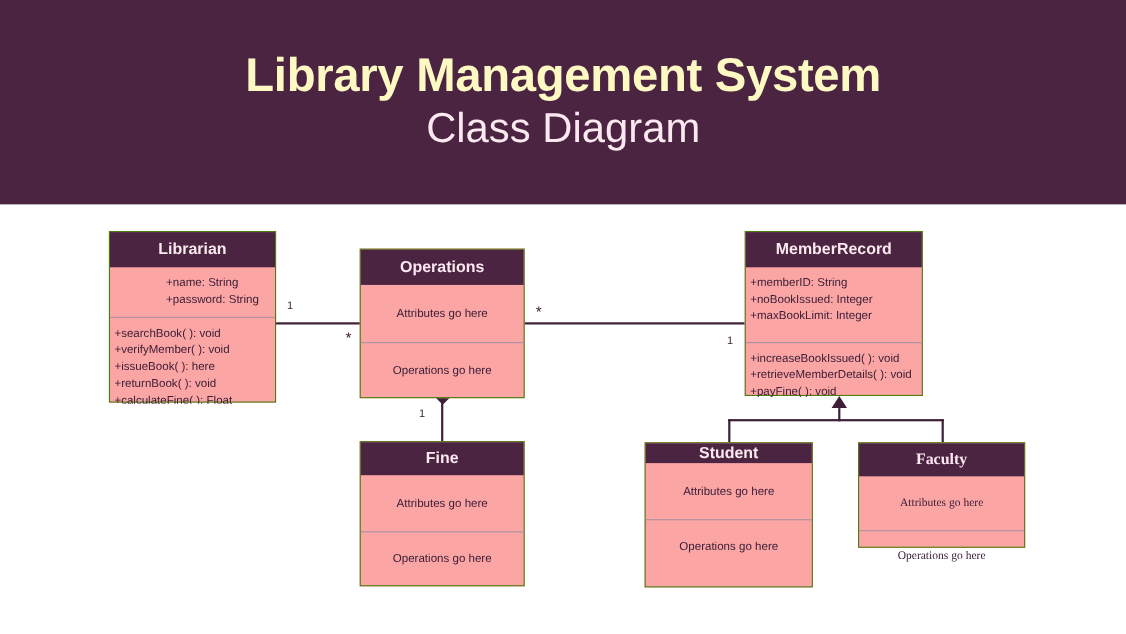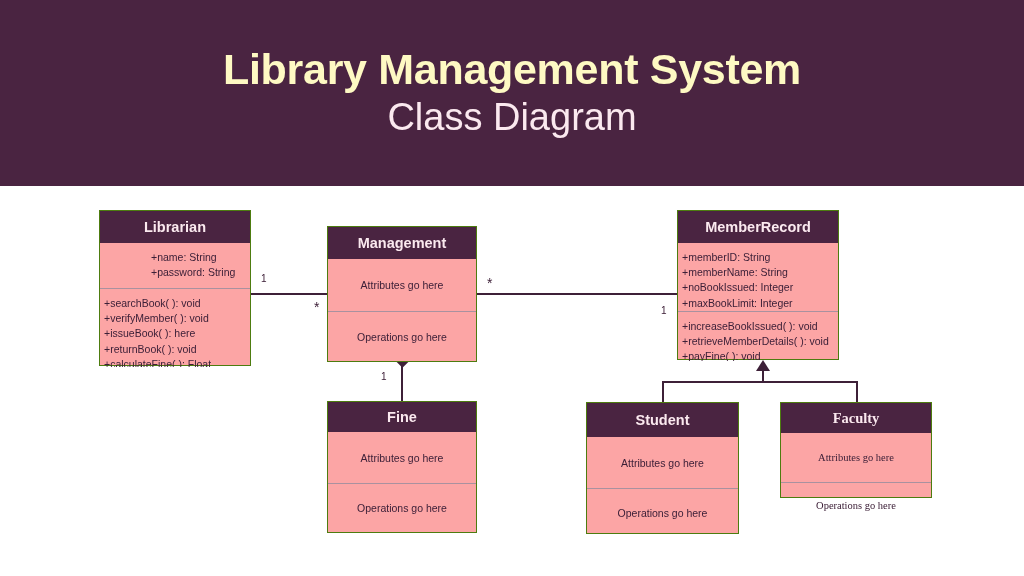--- a/index.html
+++ b/index.html
@@ -178,48 +178,47 @@
     <div class="uml-section members divided" style="height:79px;">
       <div class="member">+searchBook( ): void</div>
       <div class="member">+verifyMember( ): void</div>
       <div class="member">+issueBook( ): here</div>
       <div class="member">+returnBook( ): void</div>
       <div class="member">+calculateFine( ): Float</div>
     </div>
   </div>
 
   <div class="uml-class" style="left:327px; top:40px; width:150px; height:136px;">
-    <div class="uml-header" style="height:32px;">Management</div>
+    <div class="uml-header" style="height:32px;">Operations</div>
     <div class="uml-section placeholder" style="height:52px;">Attributes go here</div>
     <div class="uml-section placeholder divided" style="height:50px;">Operations go here</div>
   </div>
 
   <div class="uml-class" style="left:677px; top:24px; width:162px; height:150px;">
     <div class="uml-header" style="height:32px;">MemberRecord</div>
     <div class="uml-section members" style="height:68px;">
       <div class="member">+memberID: String</div>
-      <div class="member">+memberName: String</div>
       <div class="member">+noBookIssued: Integer</div>
       <div class="member">+maxBookLimit: Integer</div>
     </div>
     <div class="uml-section members divided" style="height:50px;">
       <div class="member">+increaseBookIssued( ): void</div>
       <div class="member">+retrieveMemberDetails( ): void</div>
       <div class="member">+payFine( ): void</div>
     </div>
   </div>
 
   <div class="uml-class" style="left:327px; top:215px; width:150px; height:132px;">
     <div class="uml-header" style="height:30px;">Fine</div>
     <div class="uml-section placeholder" style="height:51px;">Attributes go here</div>
     <div class="uml-section placeholder divided" style="height:49px;">Operations go here</div>
   </div>
 
   <div class="uml-class" style="left:586px; top:216px; width:153px; height:132px;">
-    <div class="uml-header" style="height:34px;">Student</div>
+    <div class="uml-header" style="height:18px;">Student</div>
     <div class="uml-section placeholder" style="height:51px;">Attributes go here</div>
     <div class="uml-section placeholder divided" style="height:49px;">Operations go here</div>
   </div>
 
   <div class="uml-class" style="left:780px; top:216px; width:152px; height:96px;font-family:Liberation Serif, serif;">
     <div class="uml-header" style="height:30px;">Faculty</div>
     <div class="uml-section placeholder" style="height:49px;">Attributes go here</div>
     <div class="uml-section placeholder divided" style="height:46px;">Operations go here</div>
   </div>
 

